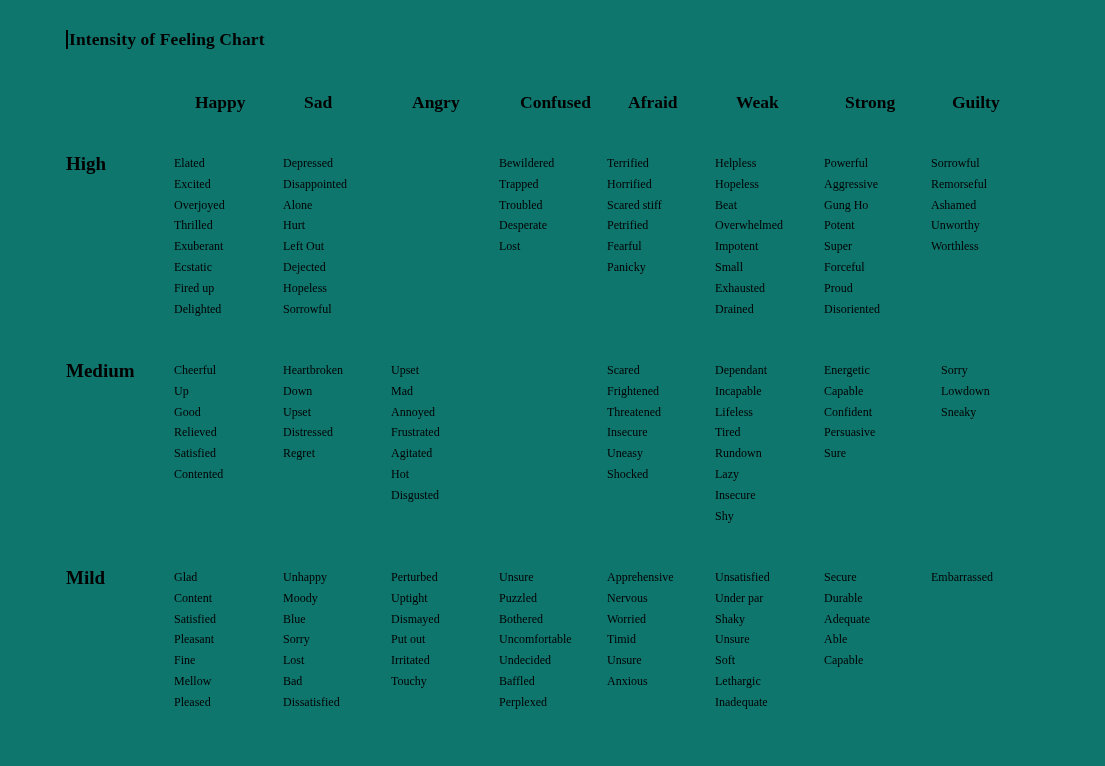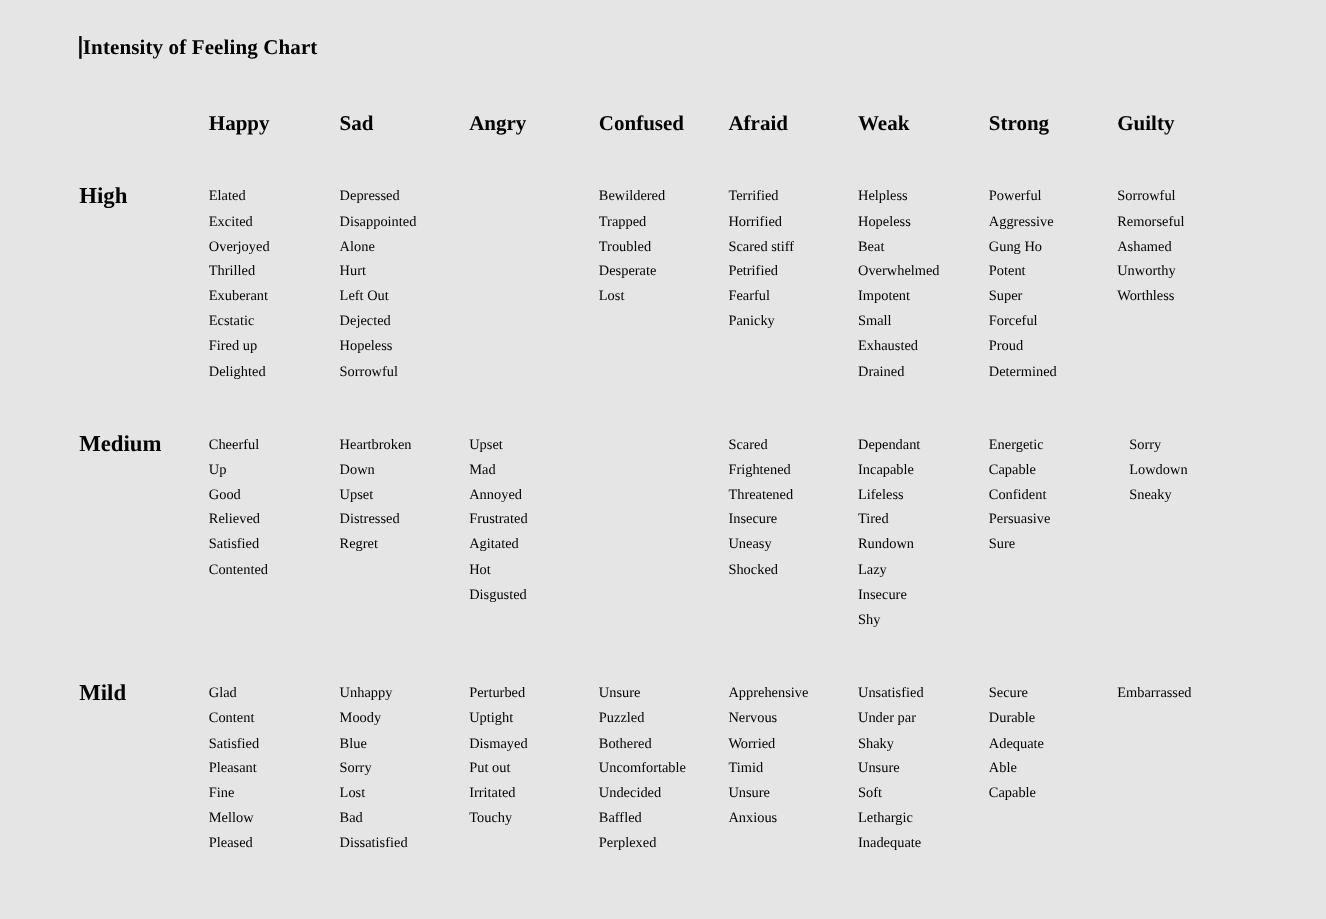--- a/index.html
+++ b/index.html
@@ -16,21 +16,21 @@
     font-family: "Liberation Serif", "DejaVu Serif", serif;
     color: #000000;
     -webkit-font-smoothing: none;
   }
   #page {
     position: absolute;
     left: 0;
     top: 0;
     width: 1105px;
     height: 766px;
-    background: #e5e5e5;
+    background: #0f766e;
   }
   
   #doc-title-wrap {
     position: absolute;
     left: 66px;
     top: 27px;
     height: 24px;
     display: flex;
     align-items: center;
   }
@@ -49,20 +49,21 @@
     letter-spacing: 0.1px;
   }
   
   .col-header {
     position: absolute;
     top: 92px;
     font-size: 17.5px;
     font-weight: bold;
     line-height: 20px;
     white-space: nowrap;
+    margin-left: 21px;
   }
   
   .row-label {
     position: absolute;
     left: 66px;
     font-size: 19px;
     font-weight: bold;
     line-height: 21px;
     white-space: nowrap;
   }
@@ -148,21 +149,21 @@
       <span class="word">Drained</span>
     </div>
   <div class="cell" style="left:824px; top:153px;">
       <span class="word">Powerful</span>
       <span class="word">Aggressive</span>
       <span class="word">Gung Ho</span>
       <span class="word">Potent</span>
       <span class="word">Super</span>
       <span class="word">Forceful</span>
       <span class="word">Proud</span>
-      <span class="word">Determined</span>
+      <span class="word">Disoriented</span>
     </div>
   <div class="cell" style="left:931px; top:153px;">
       <span class="word">Sorrowful</span>
       <span class="word">Remorseful</span>
       <span class="word">Ashamed</span>
       <span class="word">Unworthy</span>
       <span class="word">Worthless</span>
     </div>
 
   <div class="cell" style="left:174px; top:360px;">

